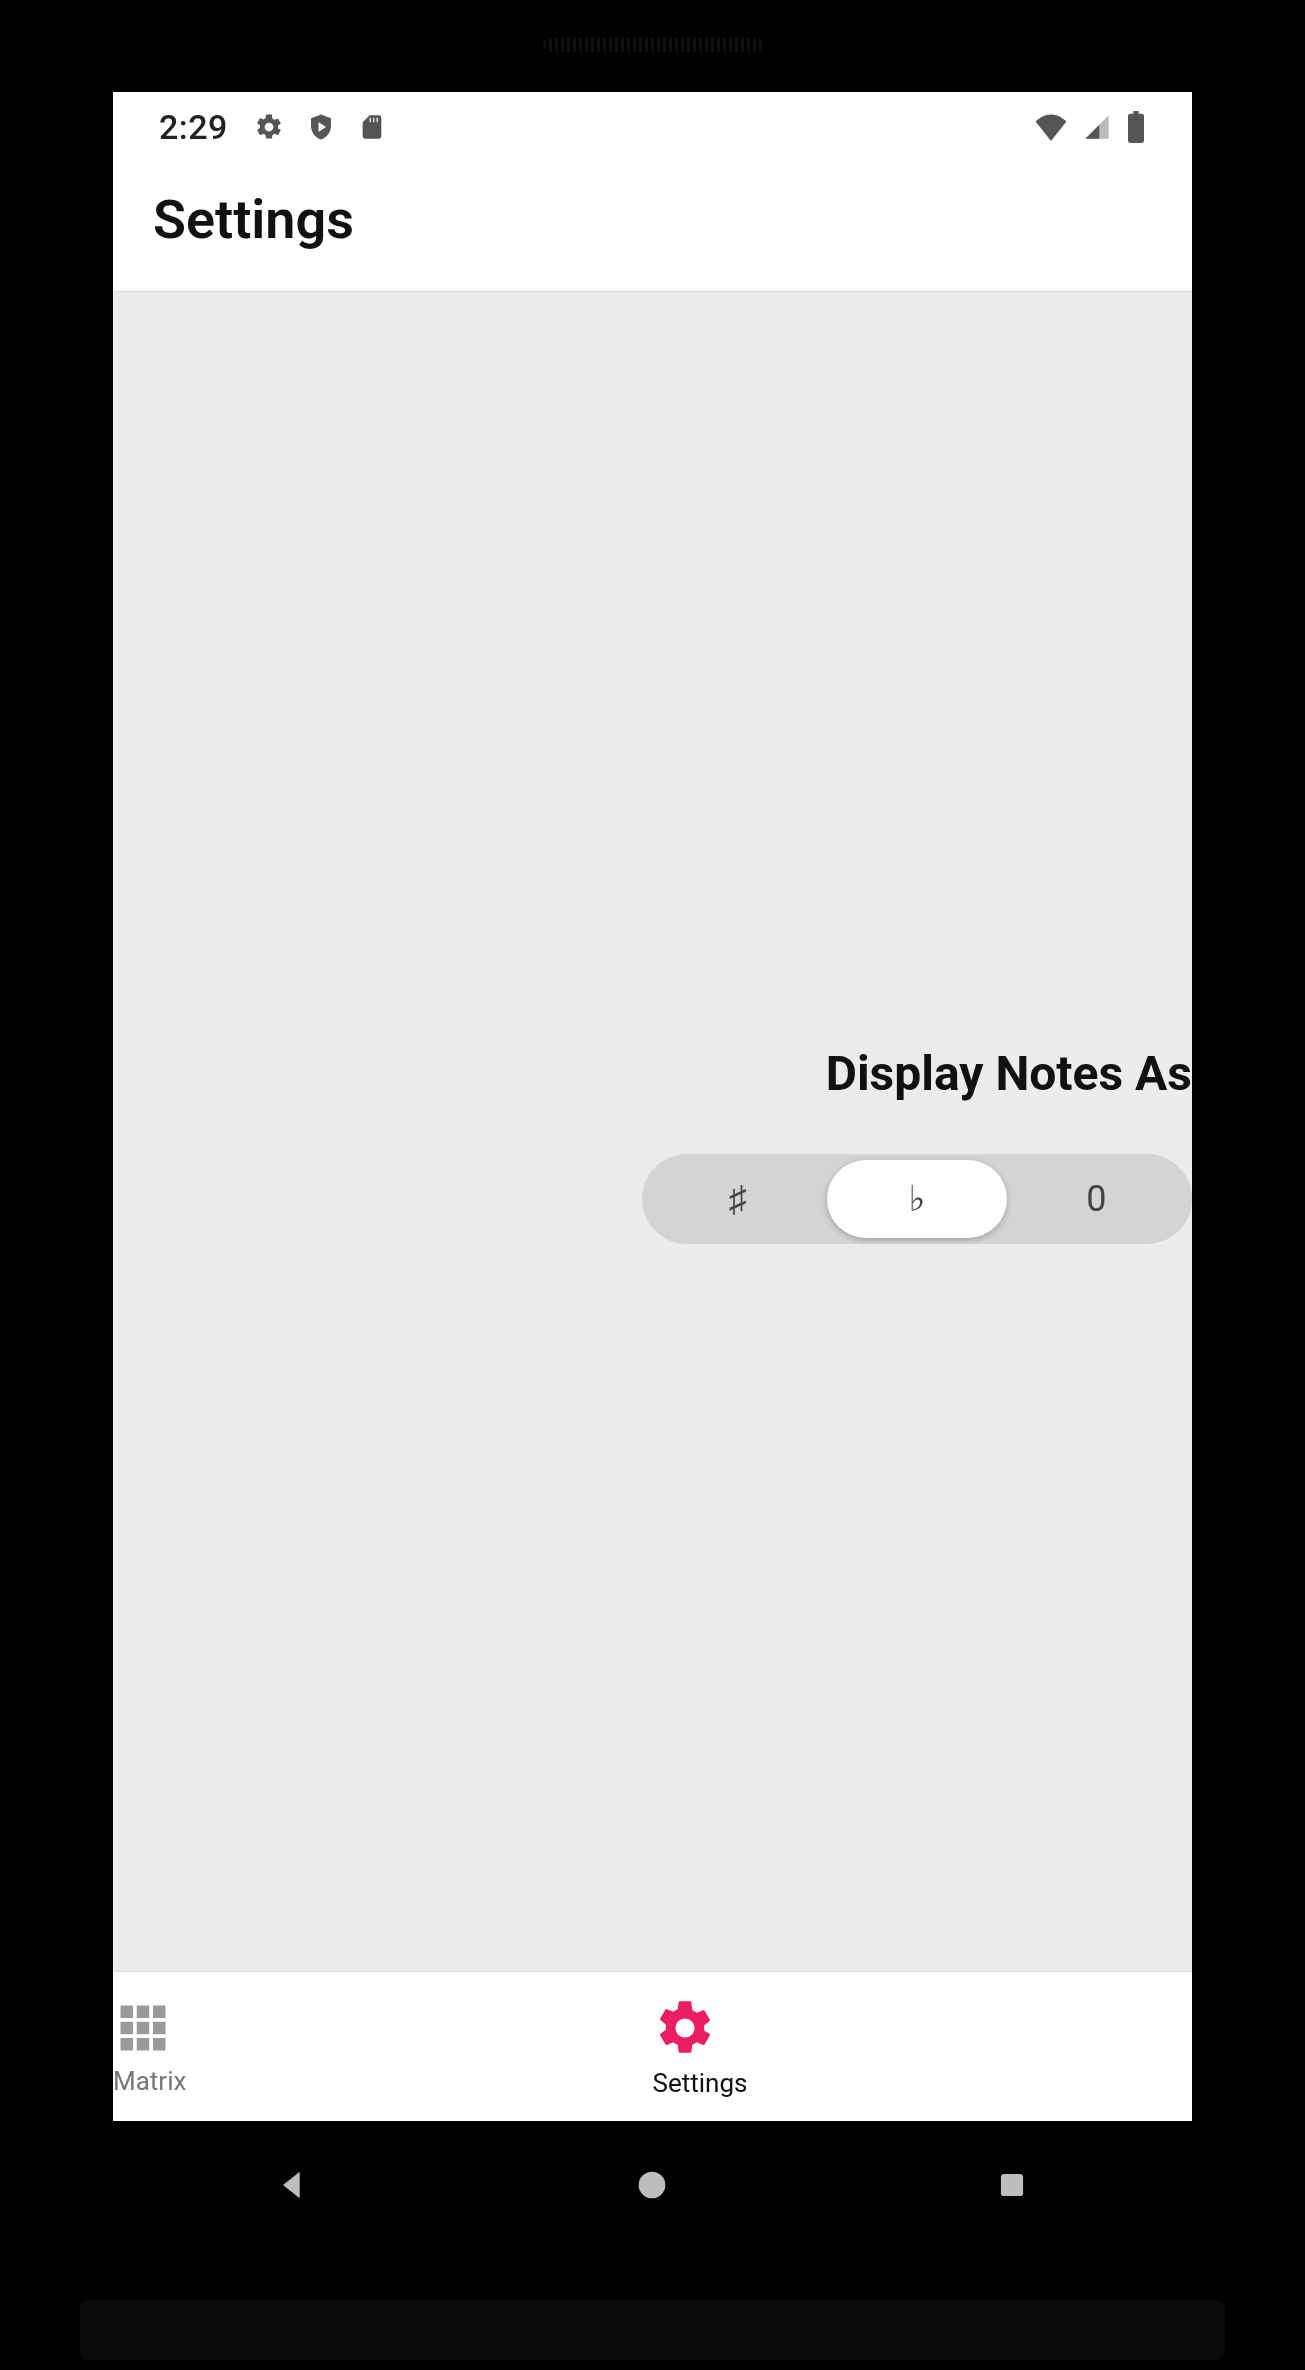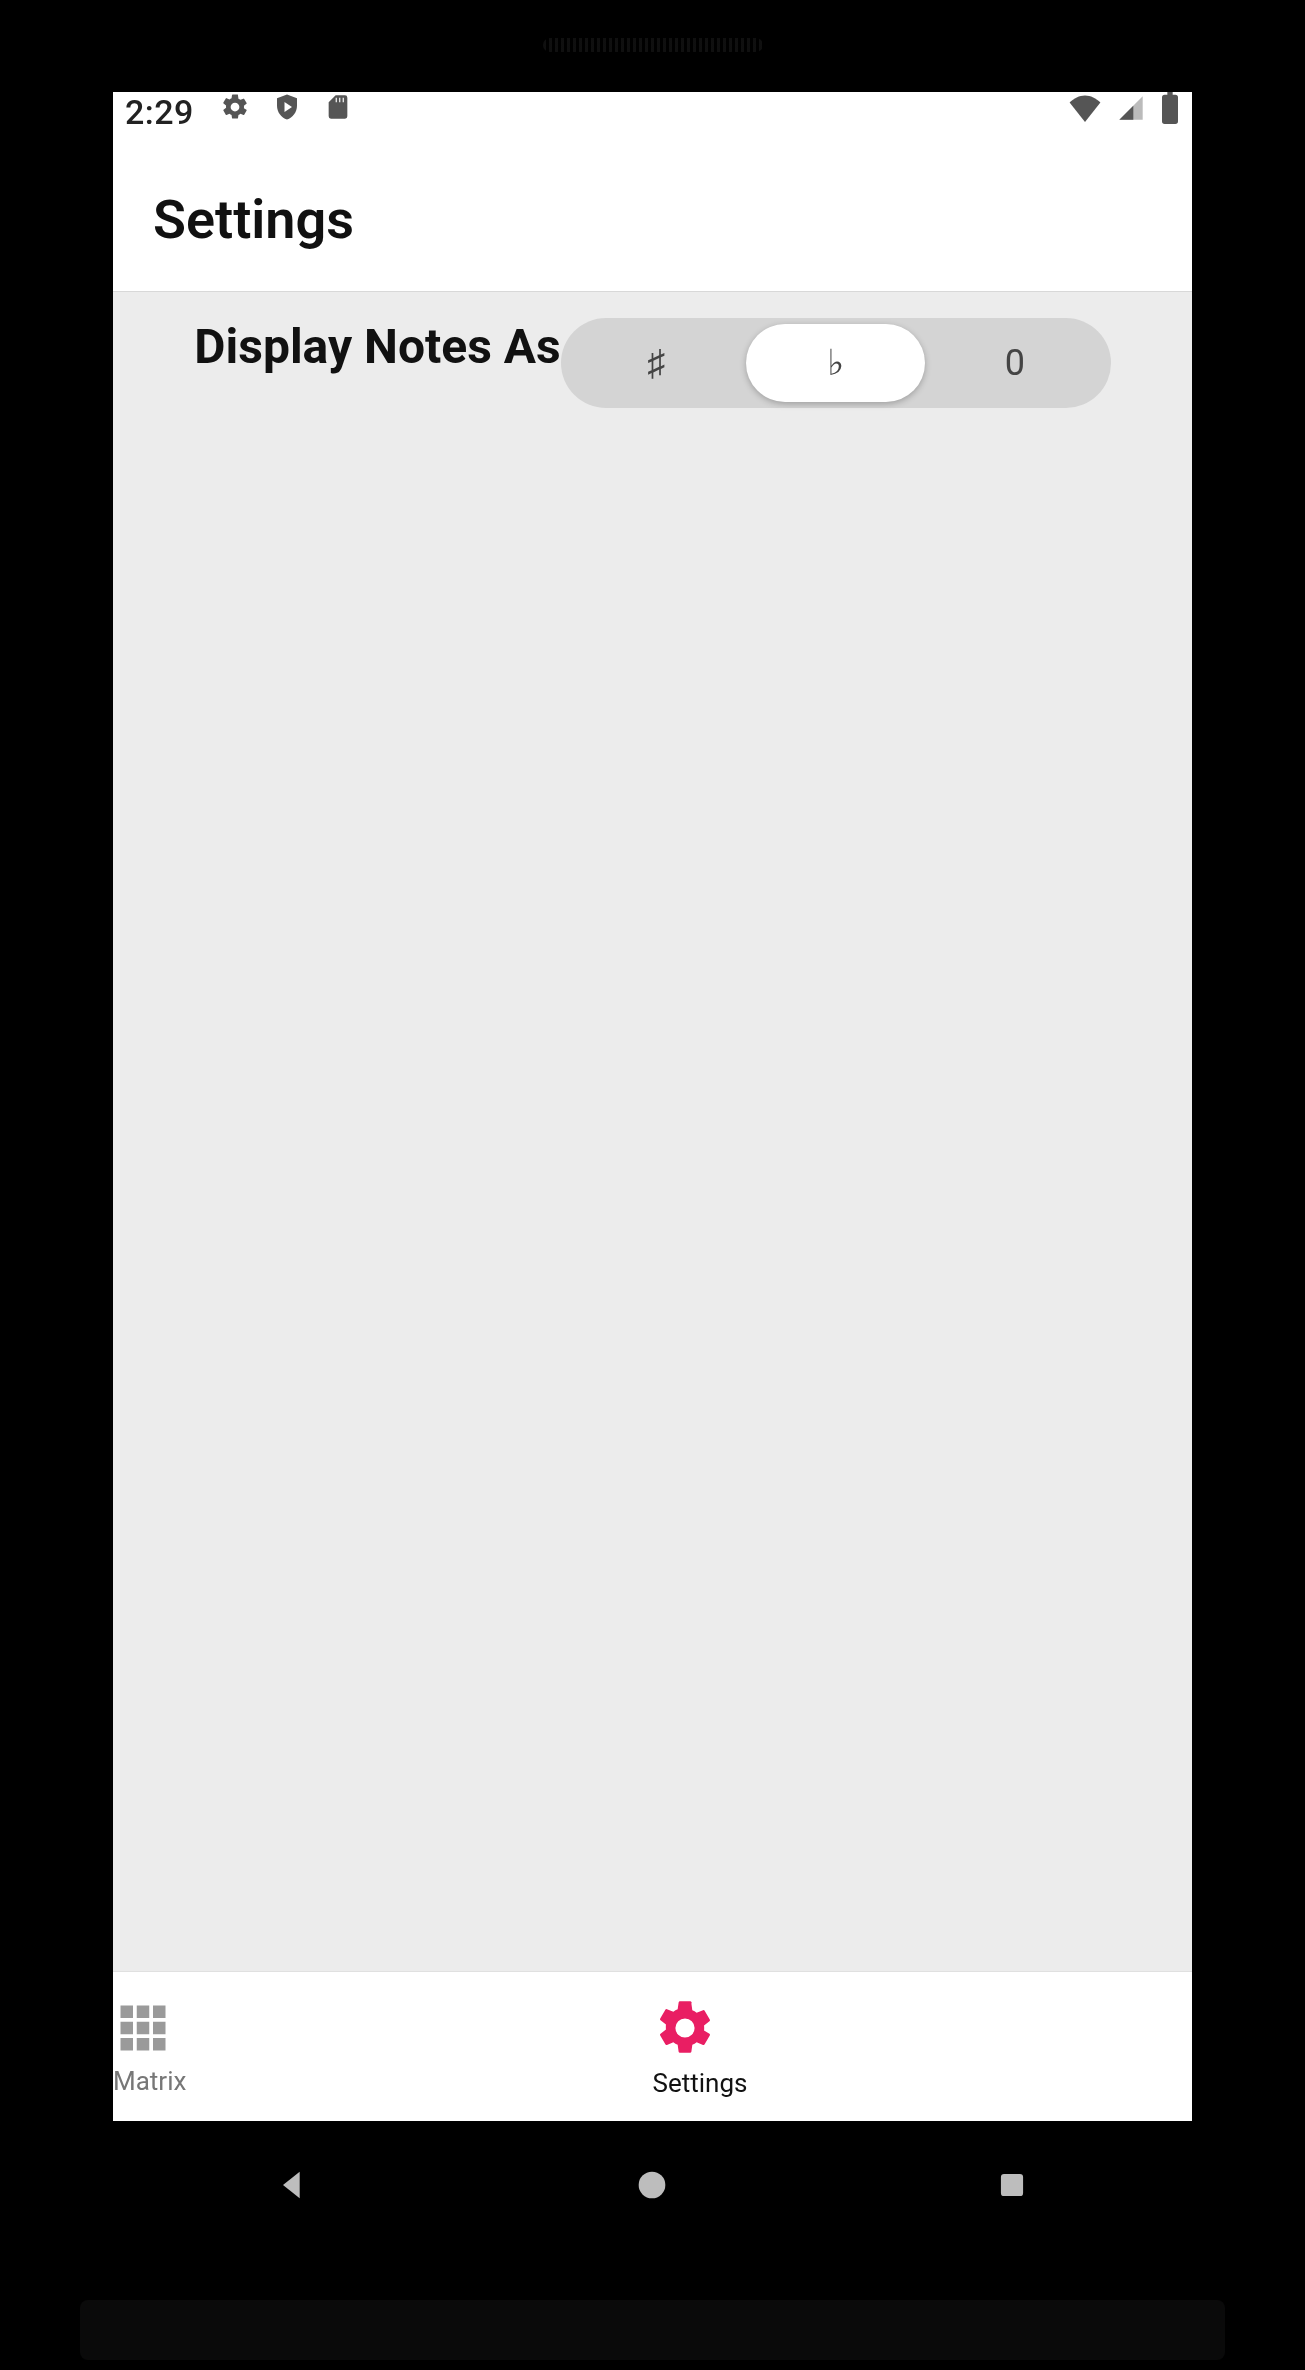--- a/index.html
+++ b/index.html
@@ -31,22 +31,22 @@
     background: #ececec;
     overflow: hidden;
   }
 
   
   .status-bar {
     position: relative;
     height: 70px;
     background: #ffffff;
     display: flex;
-    align-items: flex-start;
-    padding: 0 12px;
+    align-items: center;
+    padding: 0 46px;
     color: #555;
   }
   .status-time {
     font-size: 34px;
     font-weight: 500;
     color: #222;
     letter-spacing: .5px;
   }
   .status-left-icons {
     display: flex;
@@ -76,22 +76,22 @@
   }
 
   
   .content {
     position: absolute;
     left:0; right:0;
     top: 226px;
     bottom: 150px;
     background: #ececec;
     display: flex;
-    flex-direction: row;
-    align-items: flex-start;
+    flex-direction: column;
+    align-items: flex-end;
     justify-content: center;
   }
   .section-title {
     font-size: 48px;
     font-weight: 700;
     color: #111;
     margin-bottom: 52px;
     text-align:center;
   }
   .seg-control {

